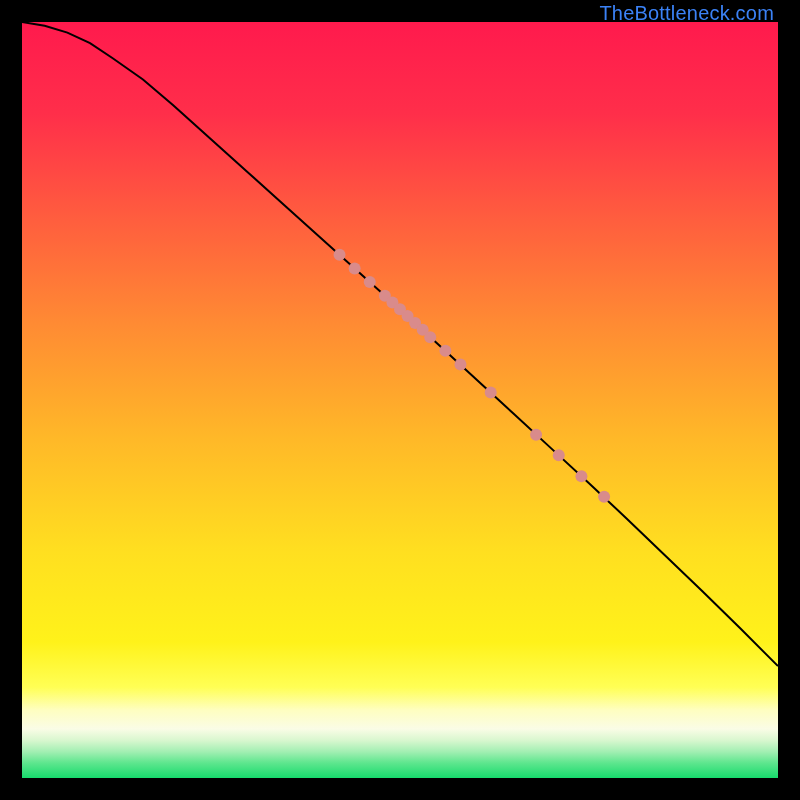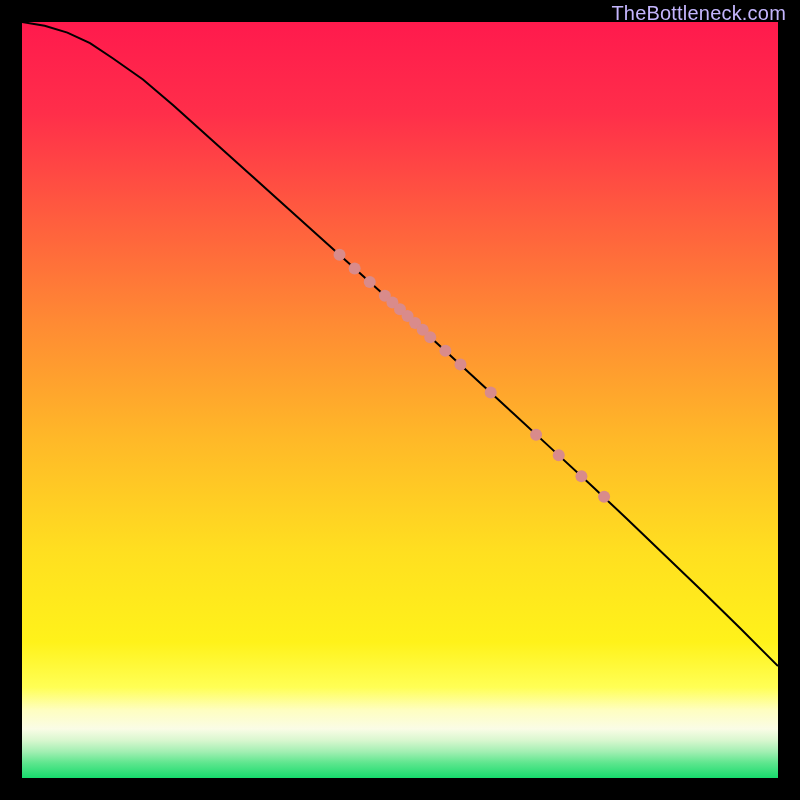--- a/index.html
+++ b/index.html
@@ -22,22 +22,22 @@
   .plot-area {
     position: absolute;
     left: 0;
     top: 0;
     width: 756px;
     height: 756px;
   }
   .watermark {
     position: absolute;
     top: 2px;
-    right: 14px;
-    color: #c4b5fd;
+    right: 26px;
+    color: #3b82f6;
     font-size: 20px;
     font-weight: 500;
     letter-spacing: 0.2px;
     user-select: none;
   }
   svg { display: block; }
 </style>
 </head>
 <body>
 

